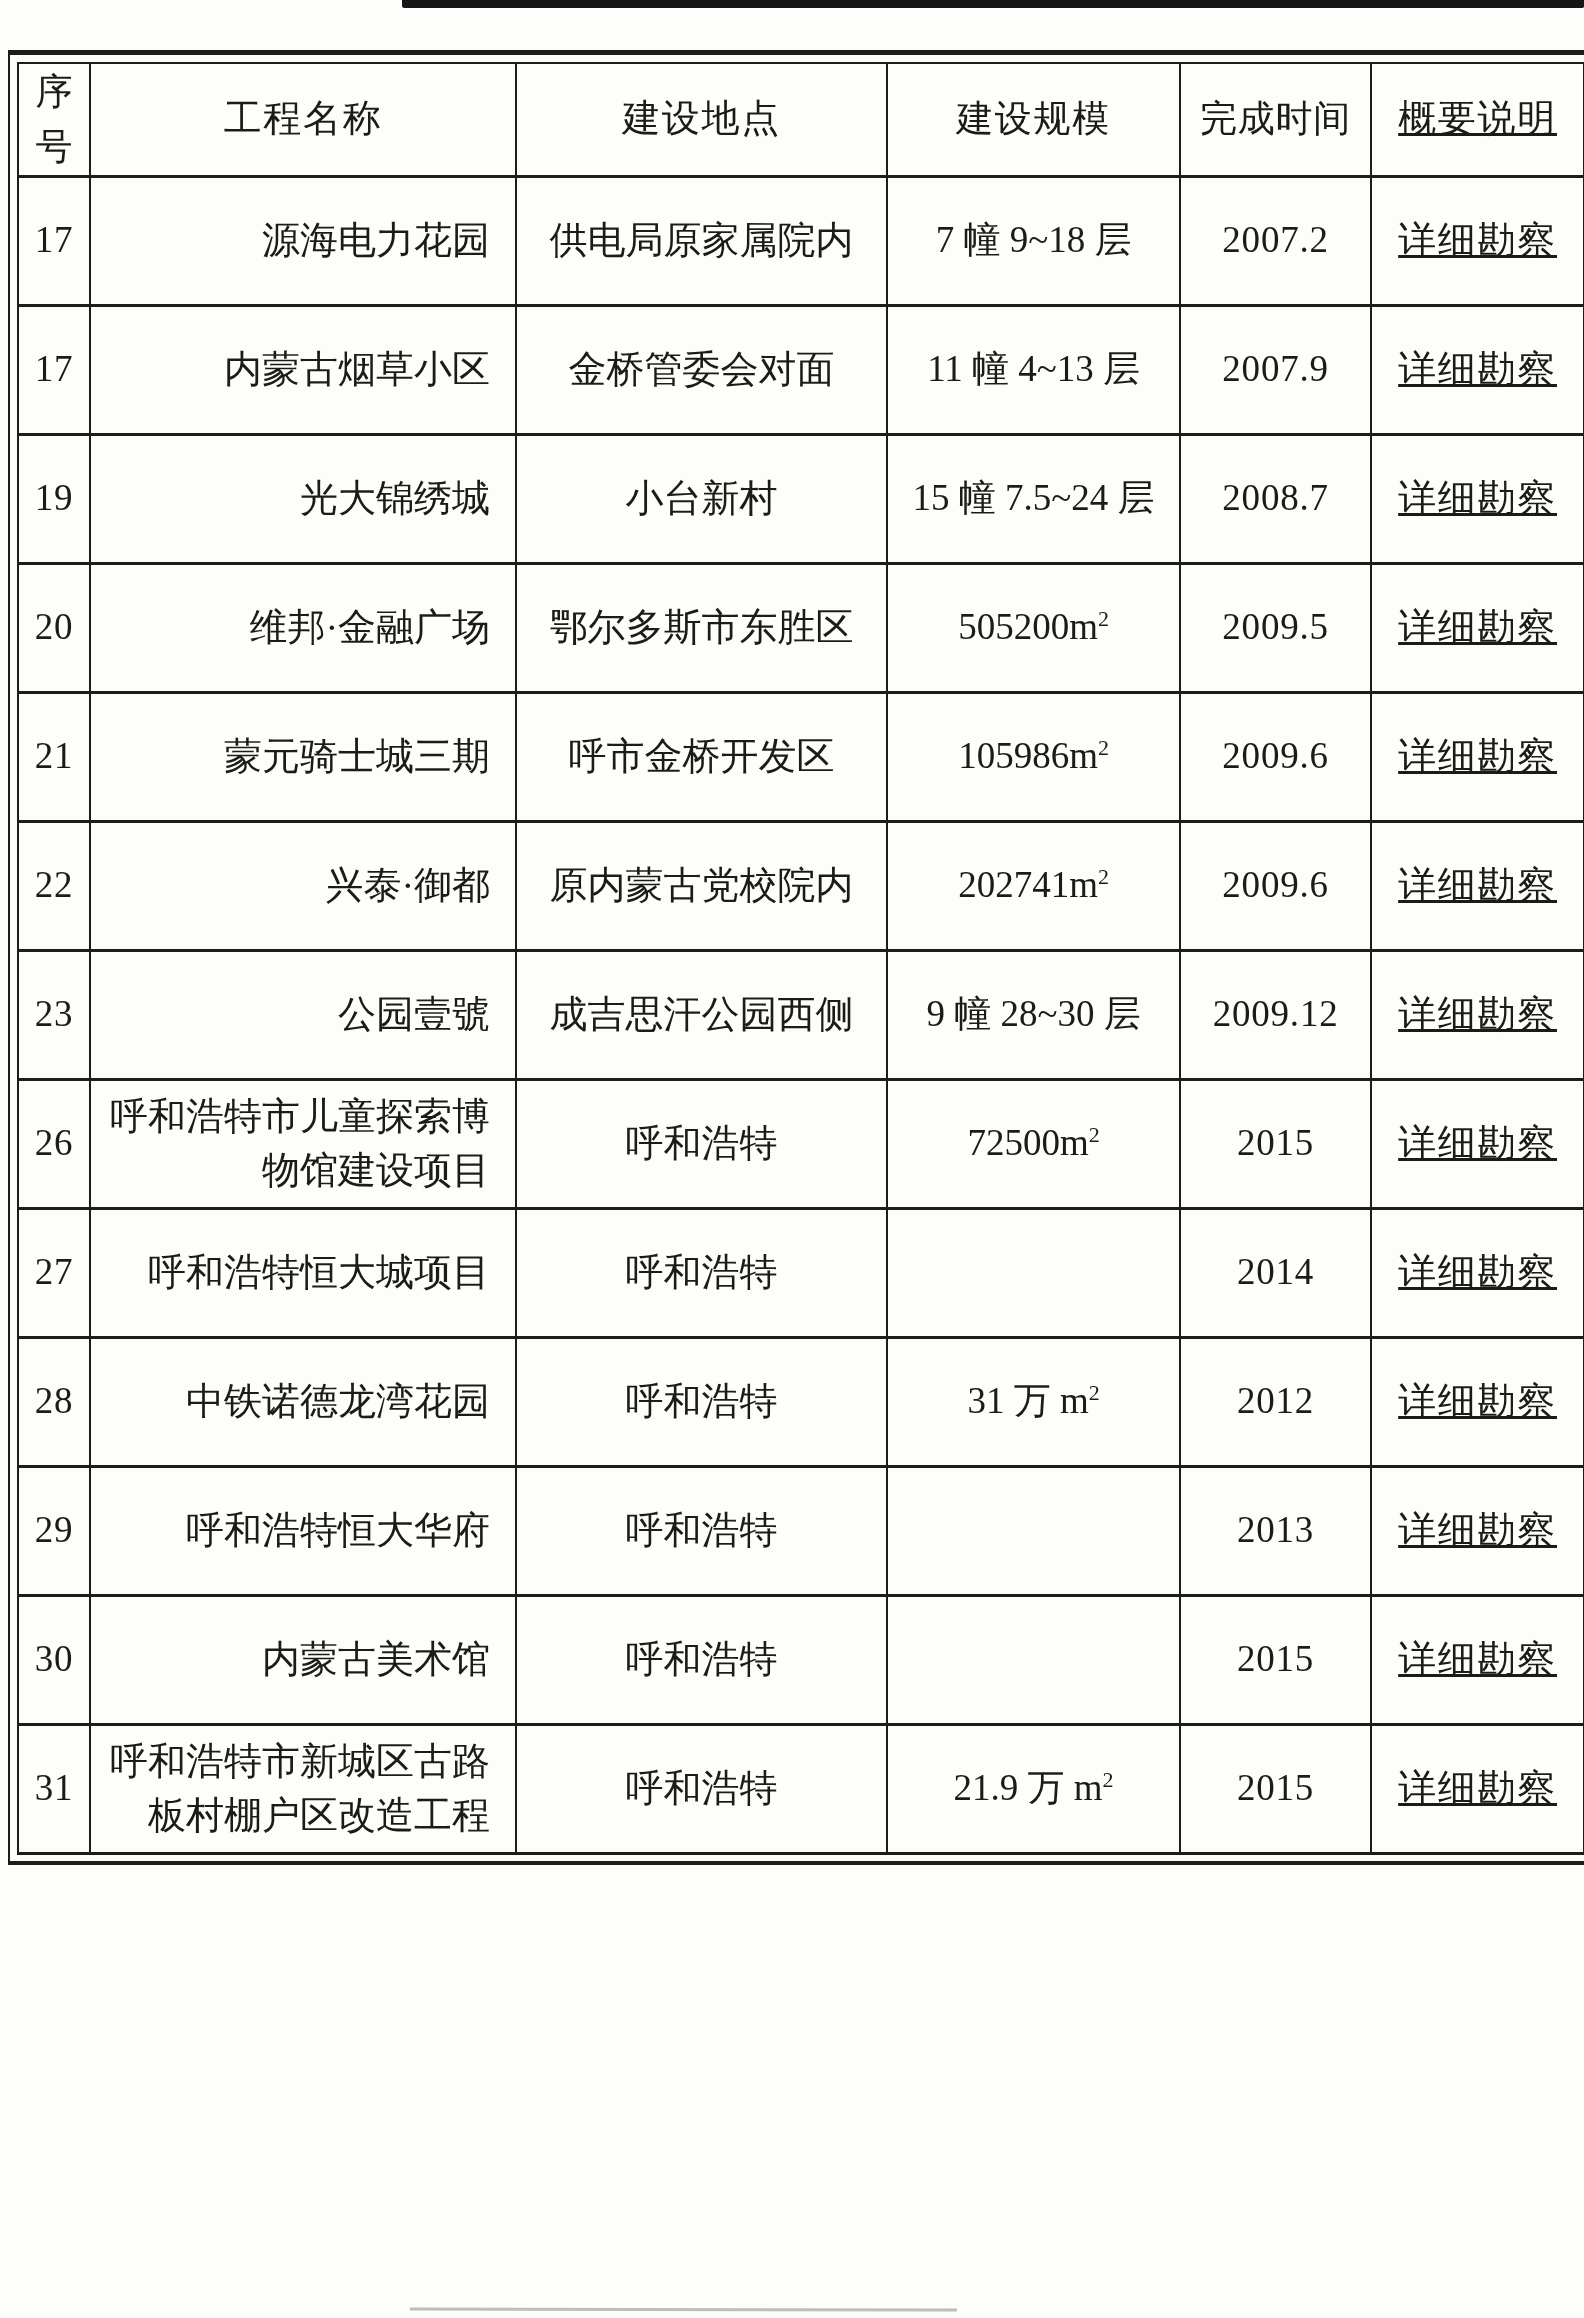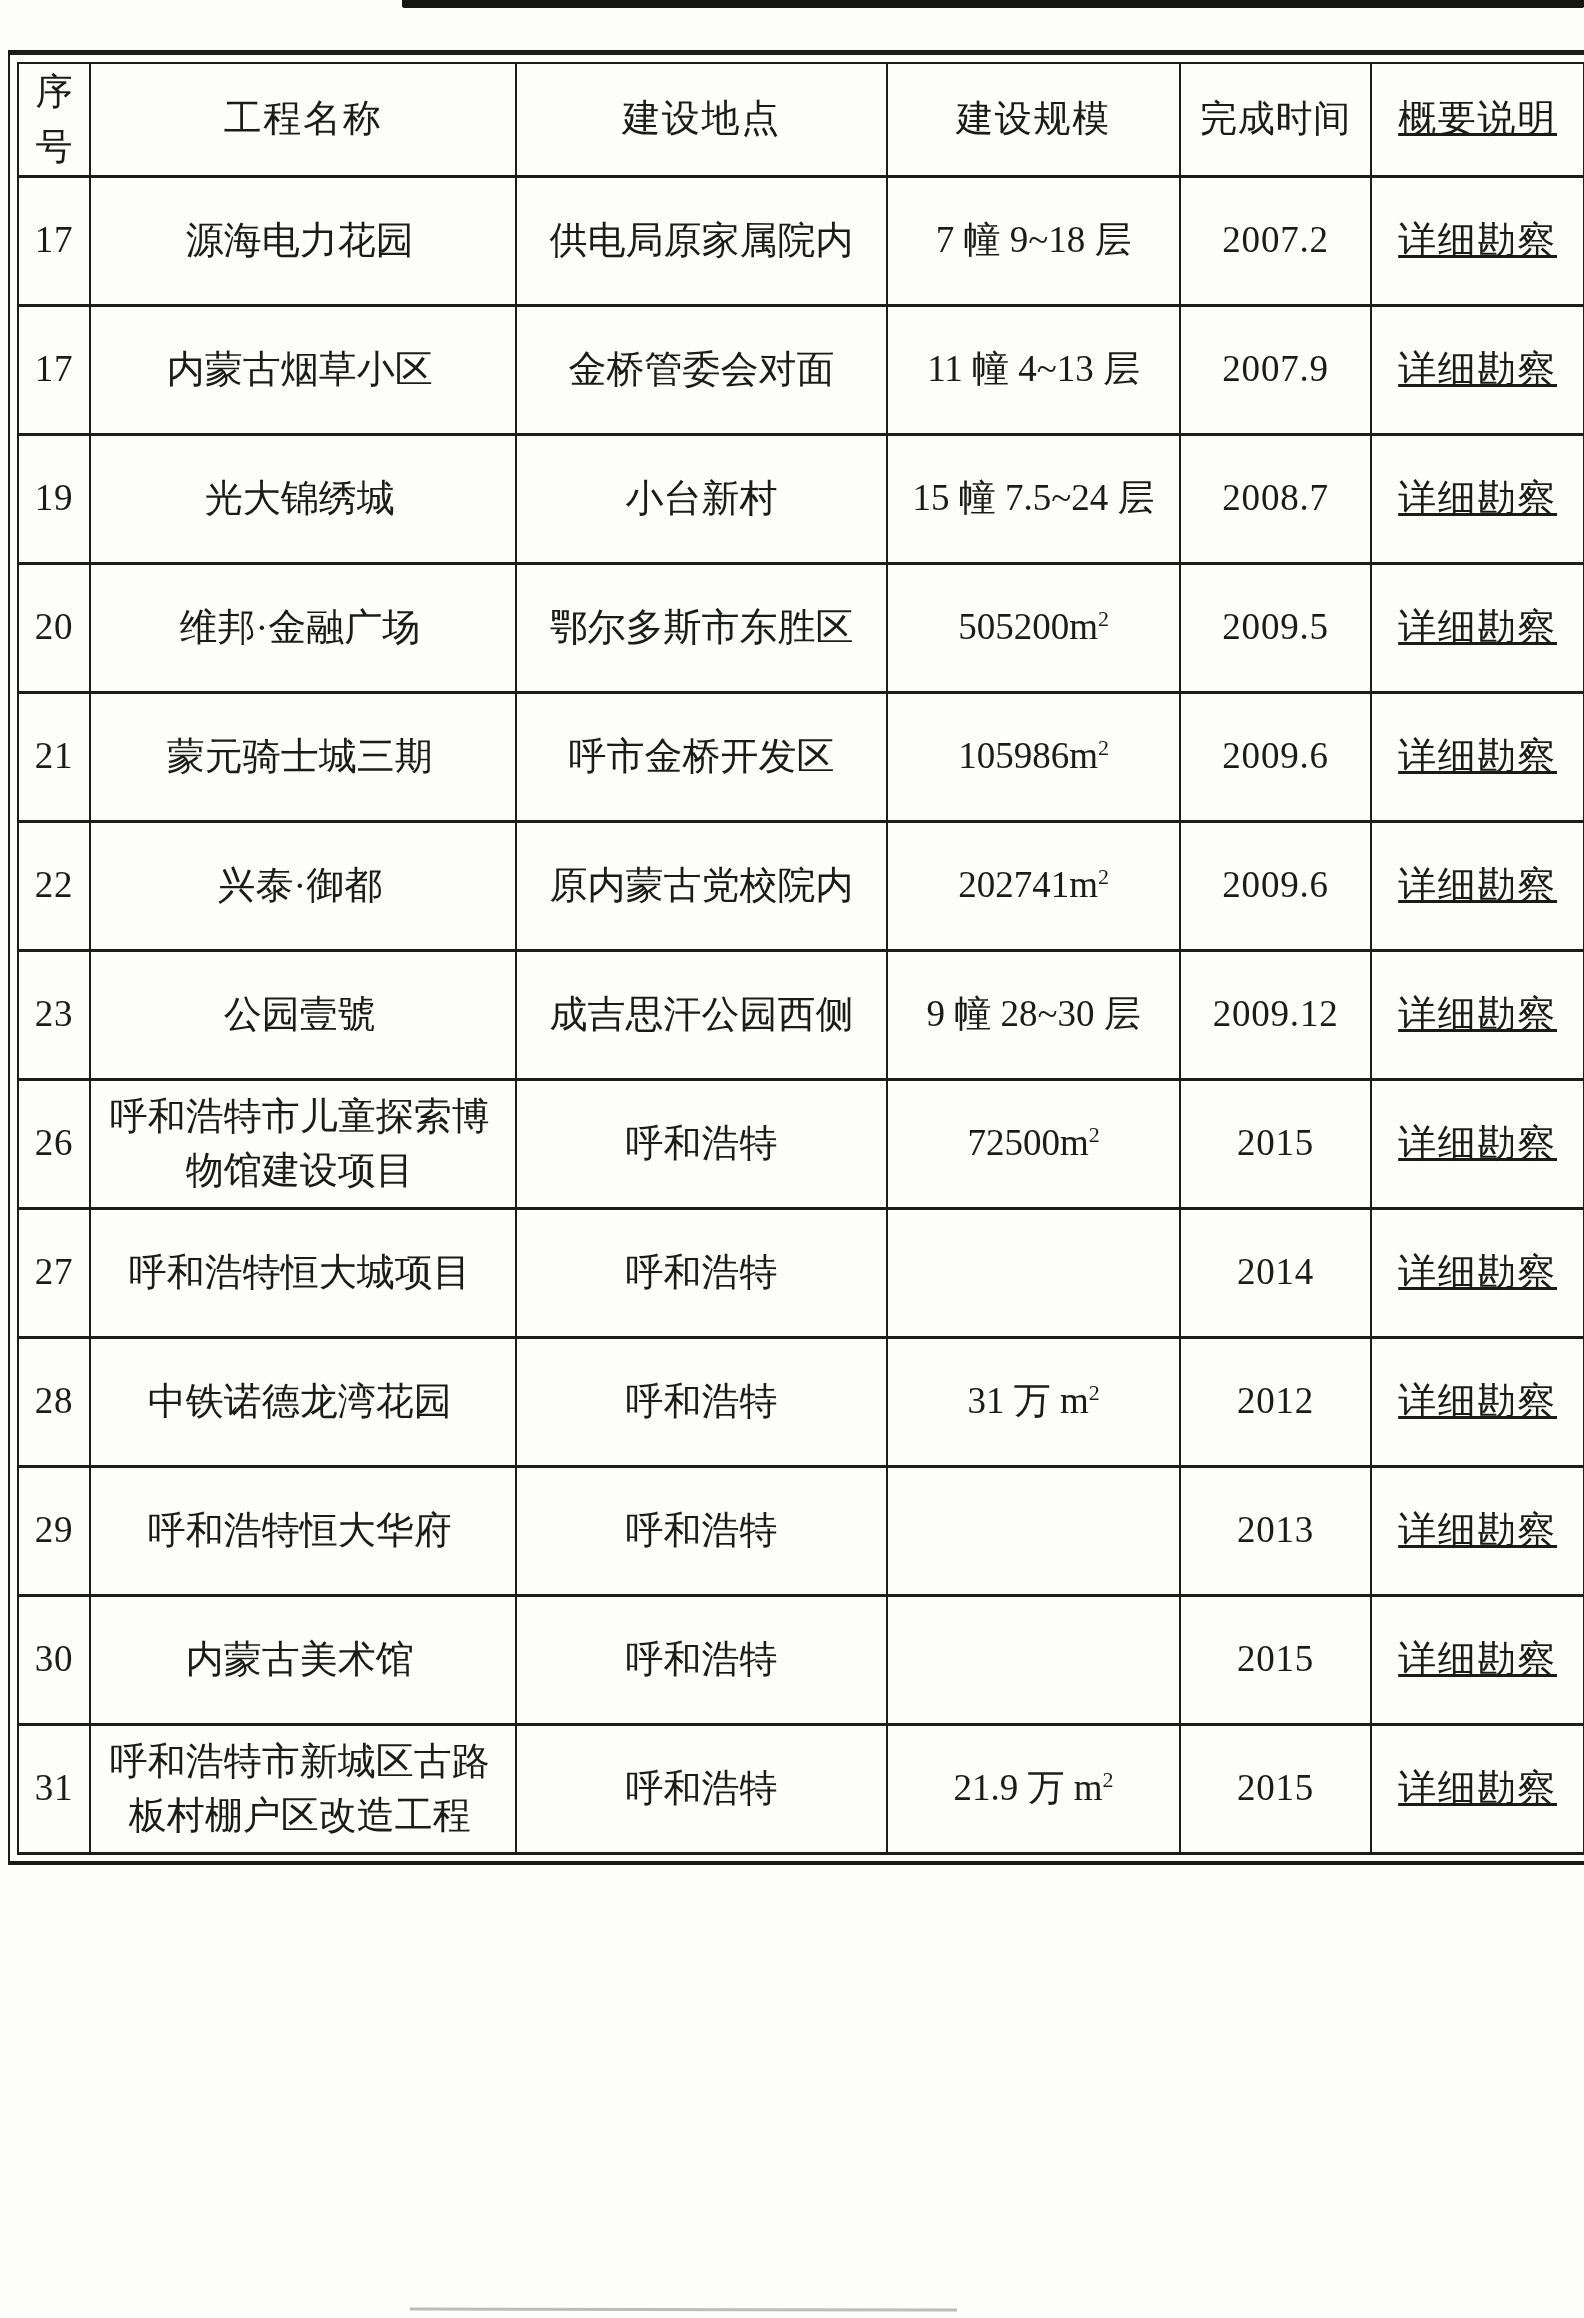--- a/index.html
+++ b/index.html
@@ -42,21 +42,21 @@
     line-height:1.42;
     padding:0;
     overflow:hidden;
     background:transparent;
   }
   thead tr{height:113px;}
   tbody tr{height:129px;}
   th{text-align:center;letter-spacing:1.7px;}
   .c-no{text-align:center;font-size:37px;letter-spacing:0.8px;}
   th.c-no{padding:0 6px;letter-spacing:0;line-height:1.5;}
-  td.c-name{text-align:center;padding:5px 25px 5px 18.5px;}
+  td.c-name{text-align:right;padding:5px 25px 5px 18.5px;}
   td.c-name .inner{display:inline-block;max-width:394px;}
   .c-loc{text-align:center;}
   .c-scale{text-align:center;font-size:37px;}
   .c-scale .sup{font-size:22px;vertical-align:super;line-height:0;}
   .c-time{text-align:center;font-size:37px;letter-spacing:0.8px;}
   .c-note{text-align:center;letter-spacing:1.7px;text-decoration:underline;}
 </style>
 </head>
 <body>
 

